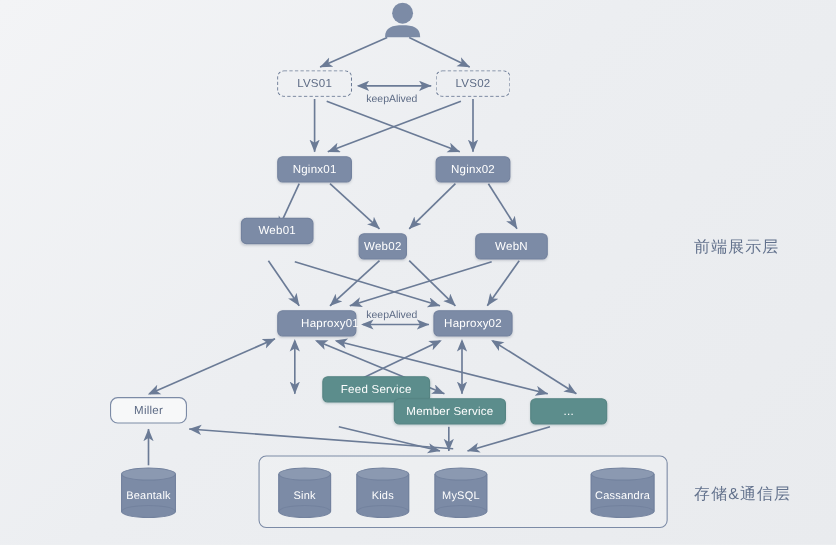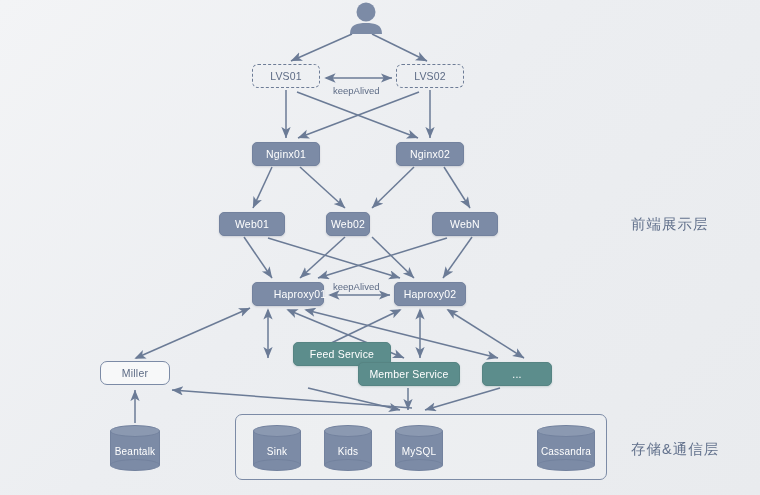--- a/index.html
+++ b/index.html
@@ -228,21 +228,21 @@
     <span>LVS02</span>
   </div>
 
   <div class="node node-solid" style="left:252px; top:142px; width:68px; height:24px;">
     <span>Nginx01</span>
   </div>
   <div class="node node-solid" style="left:396px; top:142px; width:68px; height:24px;">
     <span>Nginx02</span>
   </div>
 
-  <div class="node node-solid" style="left:219px; top:212px; width:66px; height:24px;">
+  <div class="node node-solid" style="left:219px; top:198px; width:66px; height:24px;">
     <span>Web01</span>
   </div>
   <div class="node node-solid" style="left:326px; top:212px; width:44px; height:24px;">
     <span>Web02</span>
   </div>
   <div class="node node-solid" style="left:432px; top:212px; width:66px; height:24px;">
     <span>WebN</span>
   </div>
 
   <div class="node node-solid" style="left:252px; top:282px; width:72px; height:24px;padding-left:24px;">

